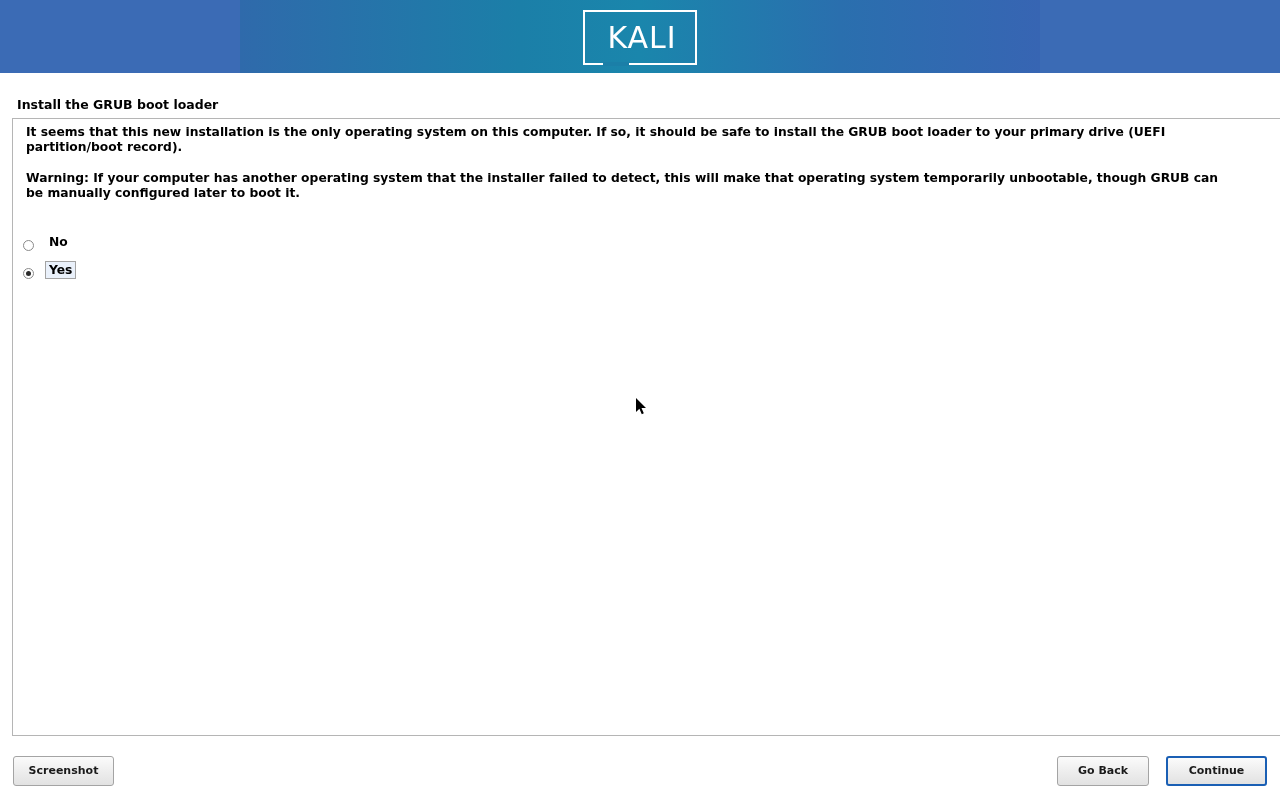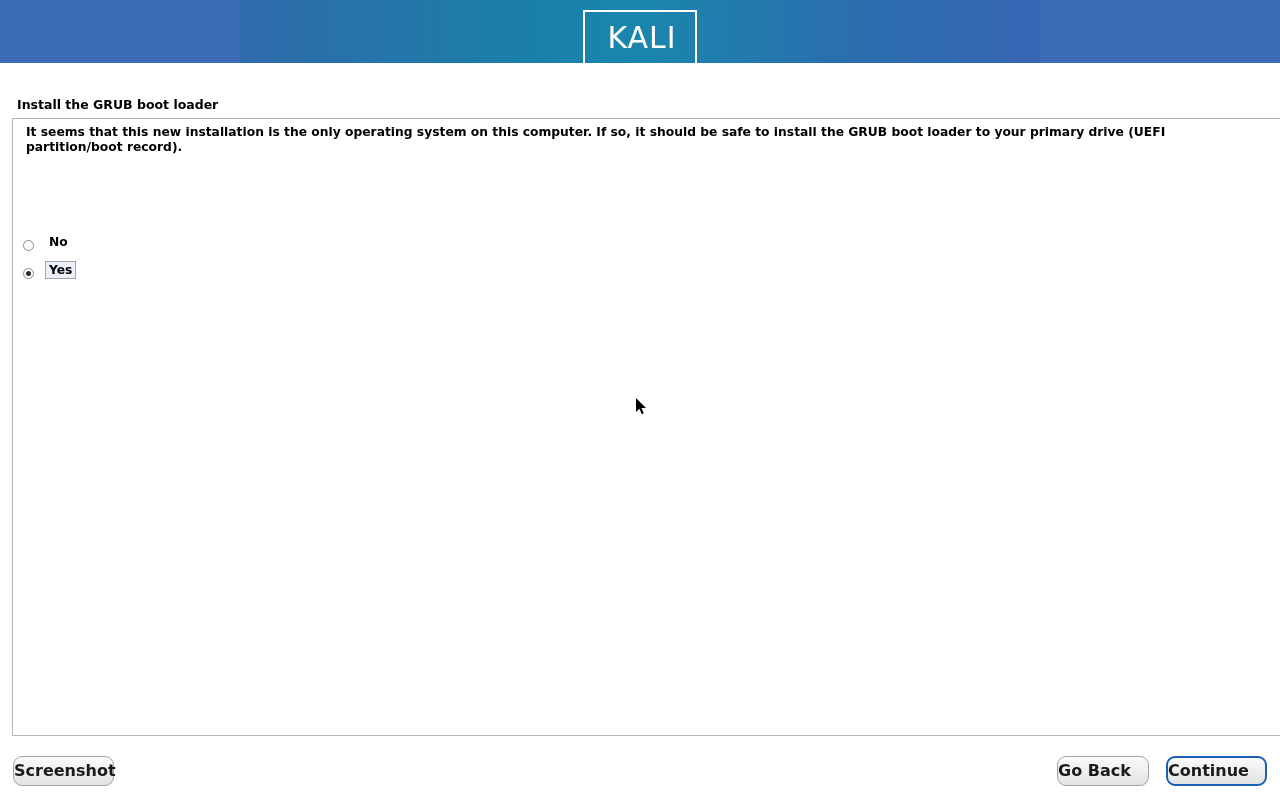--- a/index.html
+++ b/index.html
@@ -16,21 +16,21 @@
     position: relative;
     width: 1280px;
     height: 800px;
     background: #ffffff;
   }
 
   
   .banner {
     position: relative;
     width: 1280px;
-    height: 63px;
+    height: 73px;
     background: #3b6bb5;
     overflow: hidden;
   }
   .banner-gradient {
     position: absolute;
     left: 240px;
     top: 0;
     width: 800px;
     height: 74px;
     background: linear-gradient(90deg, #2f6aab 0%, #1b7fa8 35%, #1a86ac 50%, #2a6fae 75%, #3765b3 100%);
@@ -168,27 +168,27 @@
     top: 398px;
     width: 12px;
     height: 18px;
     pointer-events: none;
   }
 
   
   .btn {
     position: absolute;
     box-sizing: border-box;
-    font-size: 16px;
+    font-size: 11px;
     font-weight: bold;
     color: #1a1a1a;
     background: linear-gradient(180deg, #fbfbfb 0%, #eeeeee 50%, #e2e2e2 100%);
     border: 1px solid #a4a4a4;
-    border-radius: 9px;
-    text-align: left;
+    border-radius: 3px;
+    text-align: center;
     height: 30px;
     line-height: 28px;
     cursor: default;
   }
   .btn-screenshot { left: 13px; top: 756px; width: 101px; }
   .btn-goback     { left: 1057px; top: 756px; width: 92px; }
   .btn-continue   {
     left: 1166px; top: 756px; width: 101px;
     border: 2px solid #1a5fb4;
     line-height: 26px;
@@ -205,20 +205,21 @@
       <div class="banner-logo-text">KALI</div>
       <div class="banner-logo-notch"></div>
     </div>
   </div>
   <div class="banner-sep"></div>
 
   <div class="step-title">Install the GRUB boot loader</div>
 
   <div class="panel">
     <div class="para para1">It seems that this new installation is the only operating system on this computer. If so, it should be safe to install the GRUB boot loader to your primary drive (UEFI partition/boot record).</div>
+    <div class="para para2">Warning: If your computer has another operating system that the installer failed to detect, this will make that operating system temporarily unbootable, though GRUB can be manually configured later to boot it.</div>
 
     <div class="radio-row r1">
       <span class="radio"></span>
       <span class="radio-label">No</span>
     </div>
 
     <div class="radio-row r2">
       <span class="radio checked"></span>
       <span class="radio-label focused">Yes</span>
     </div>

